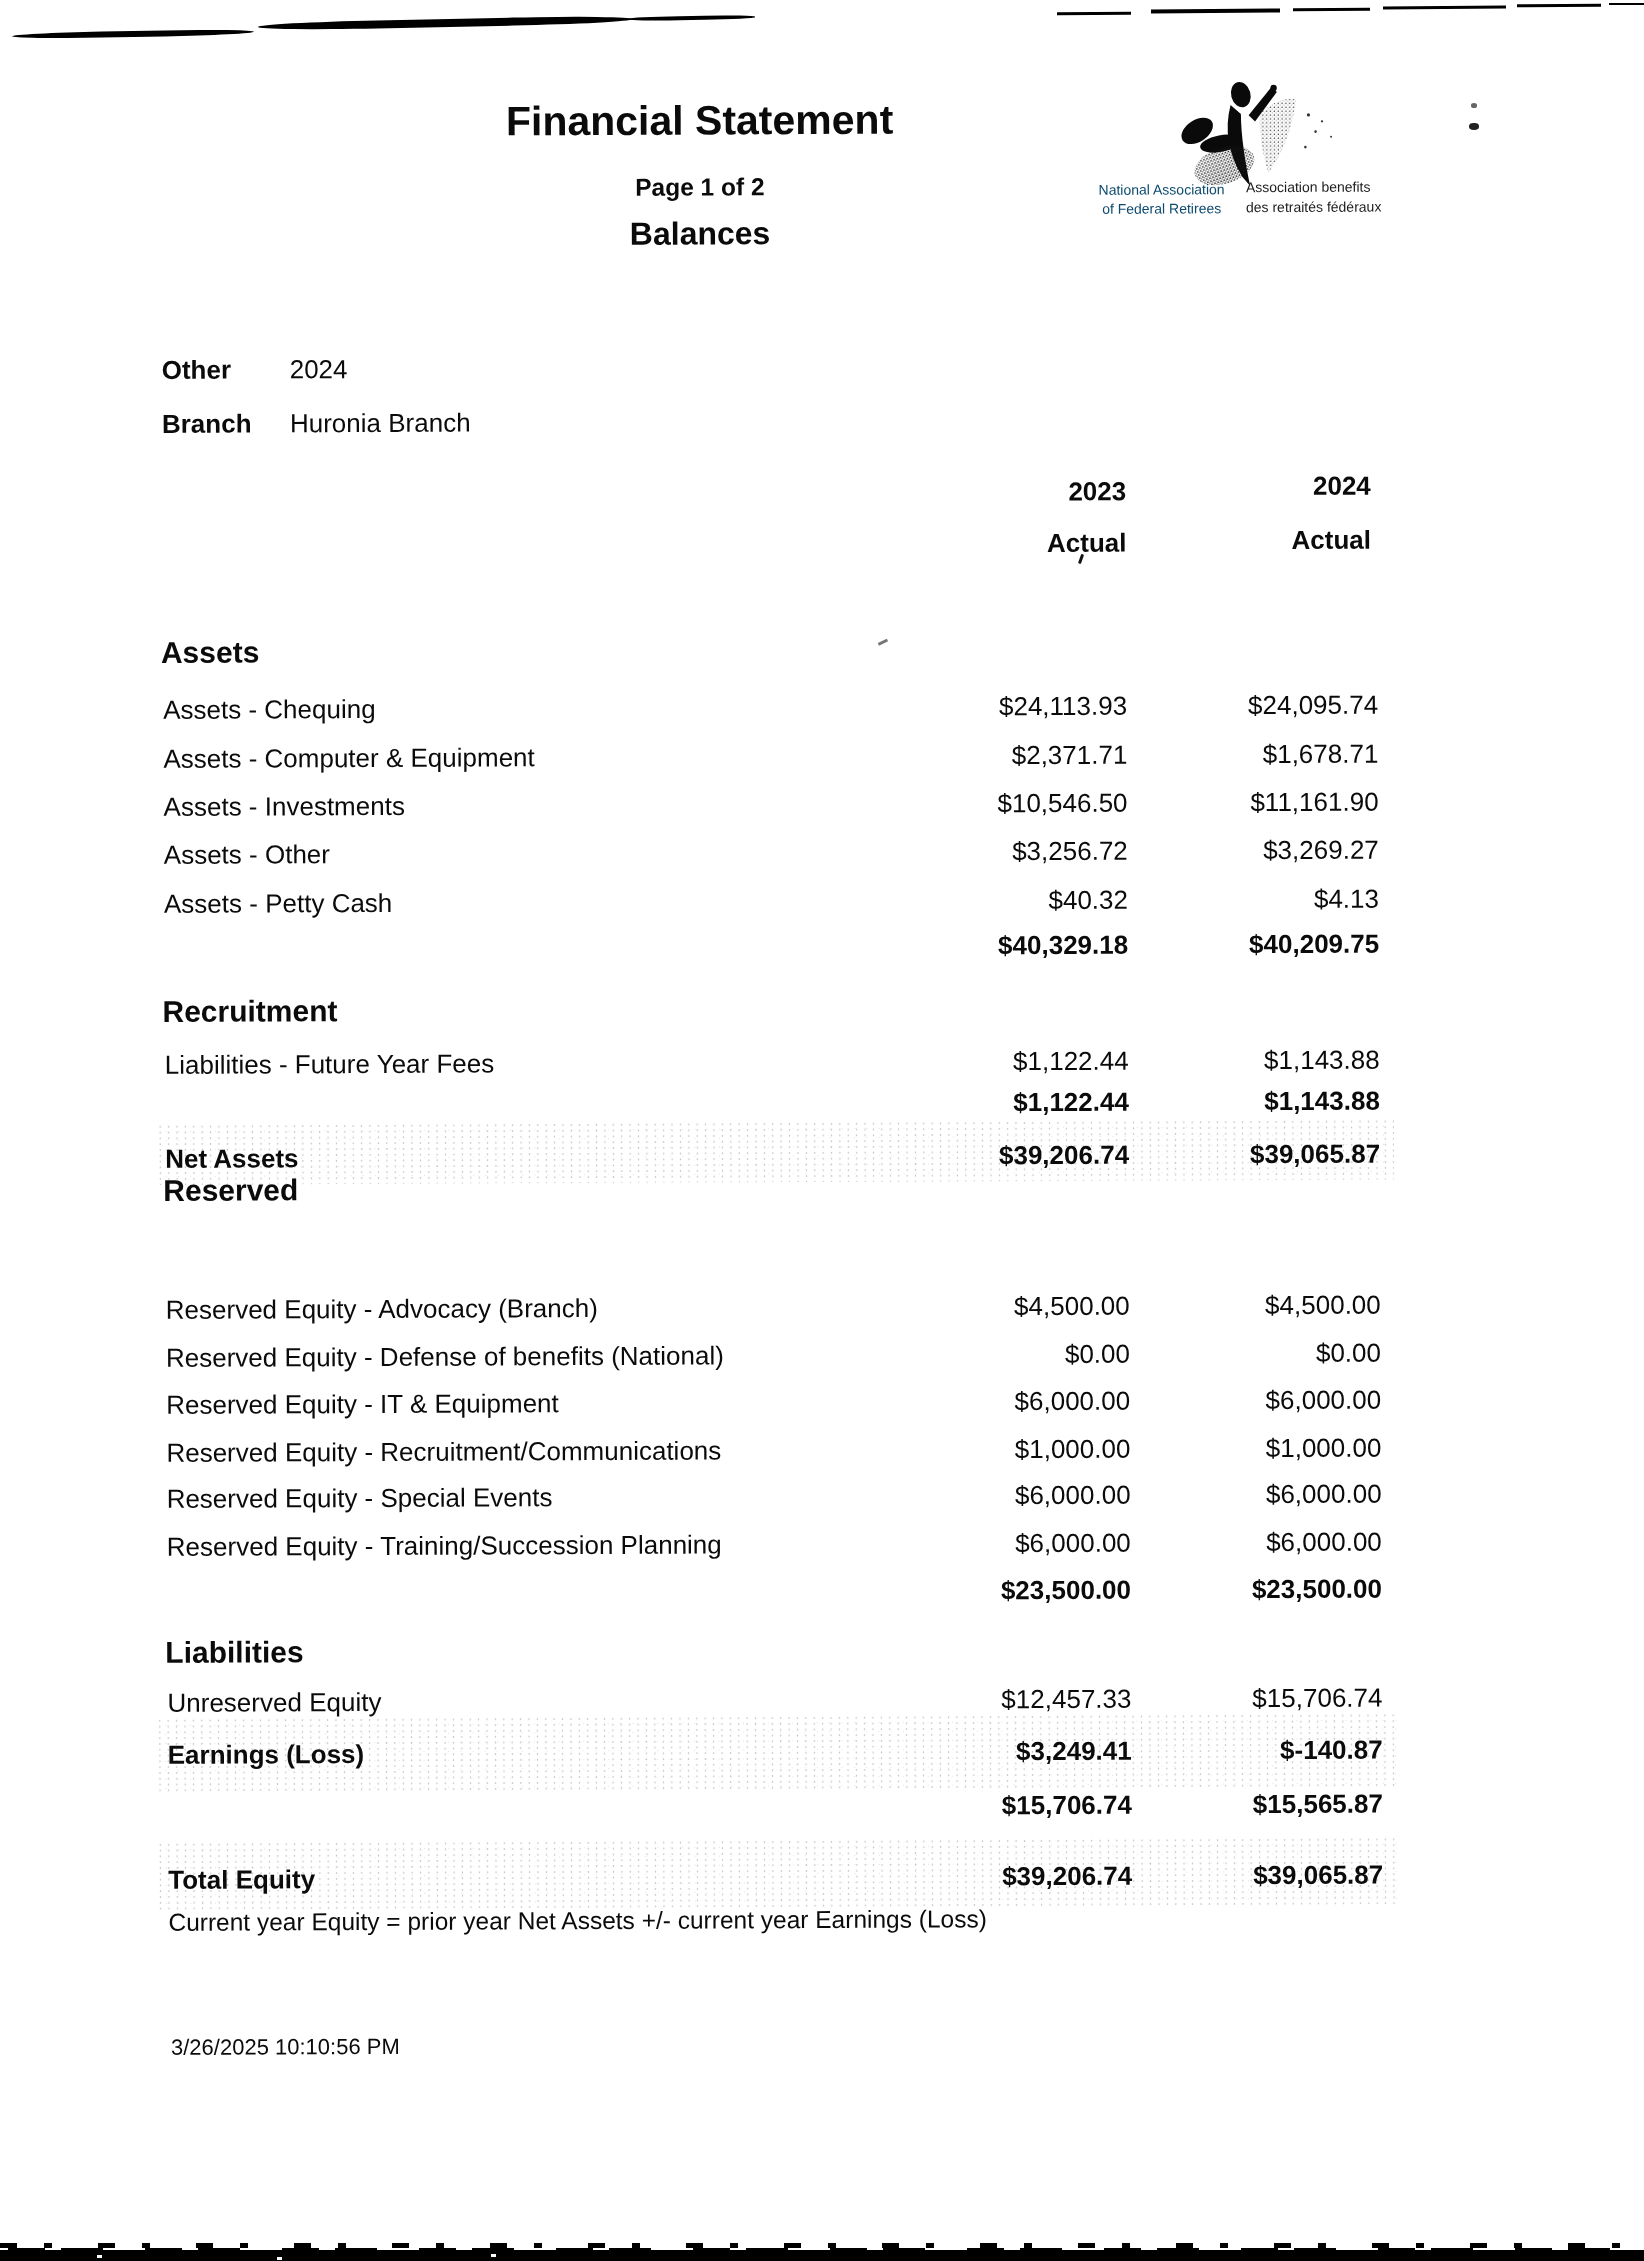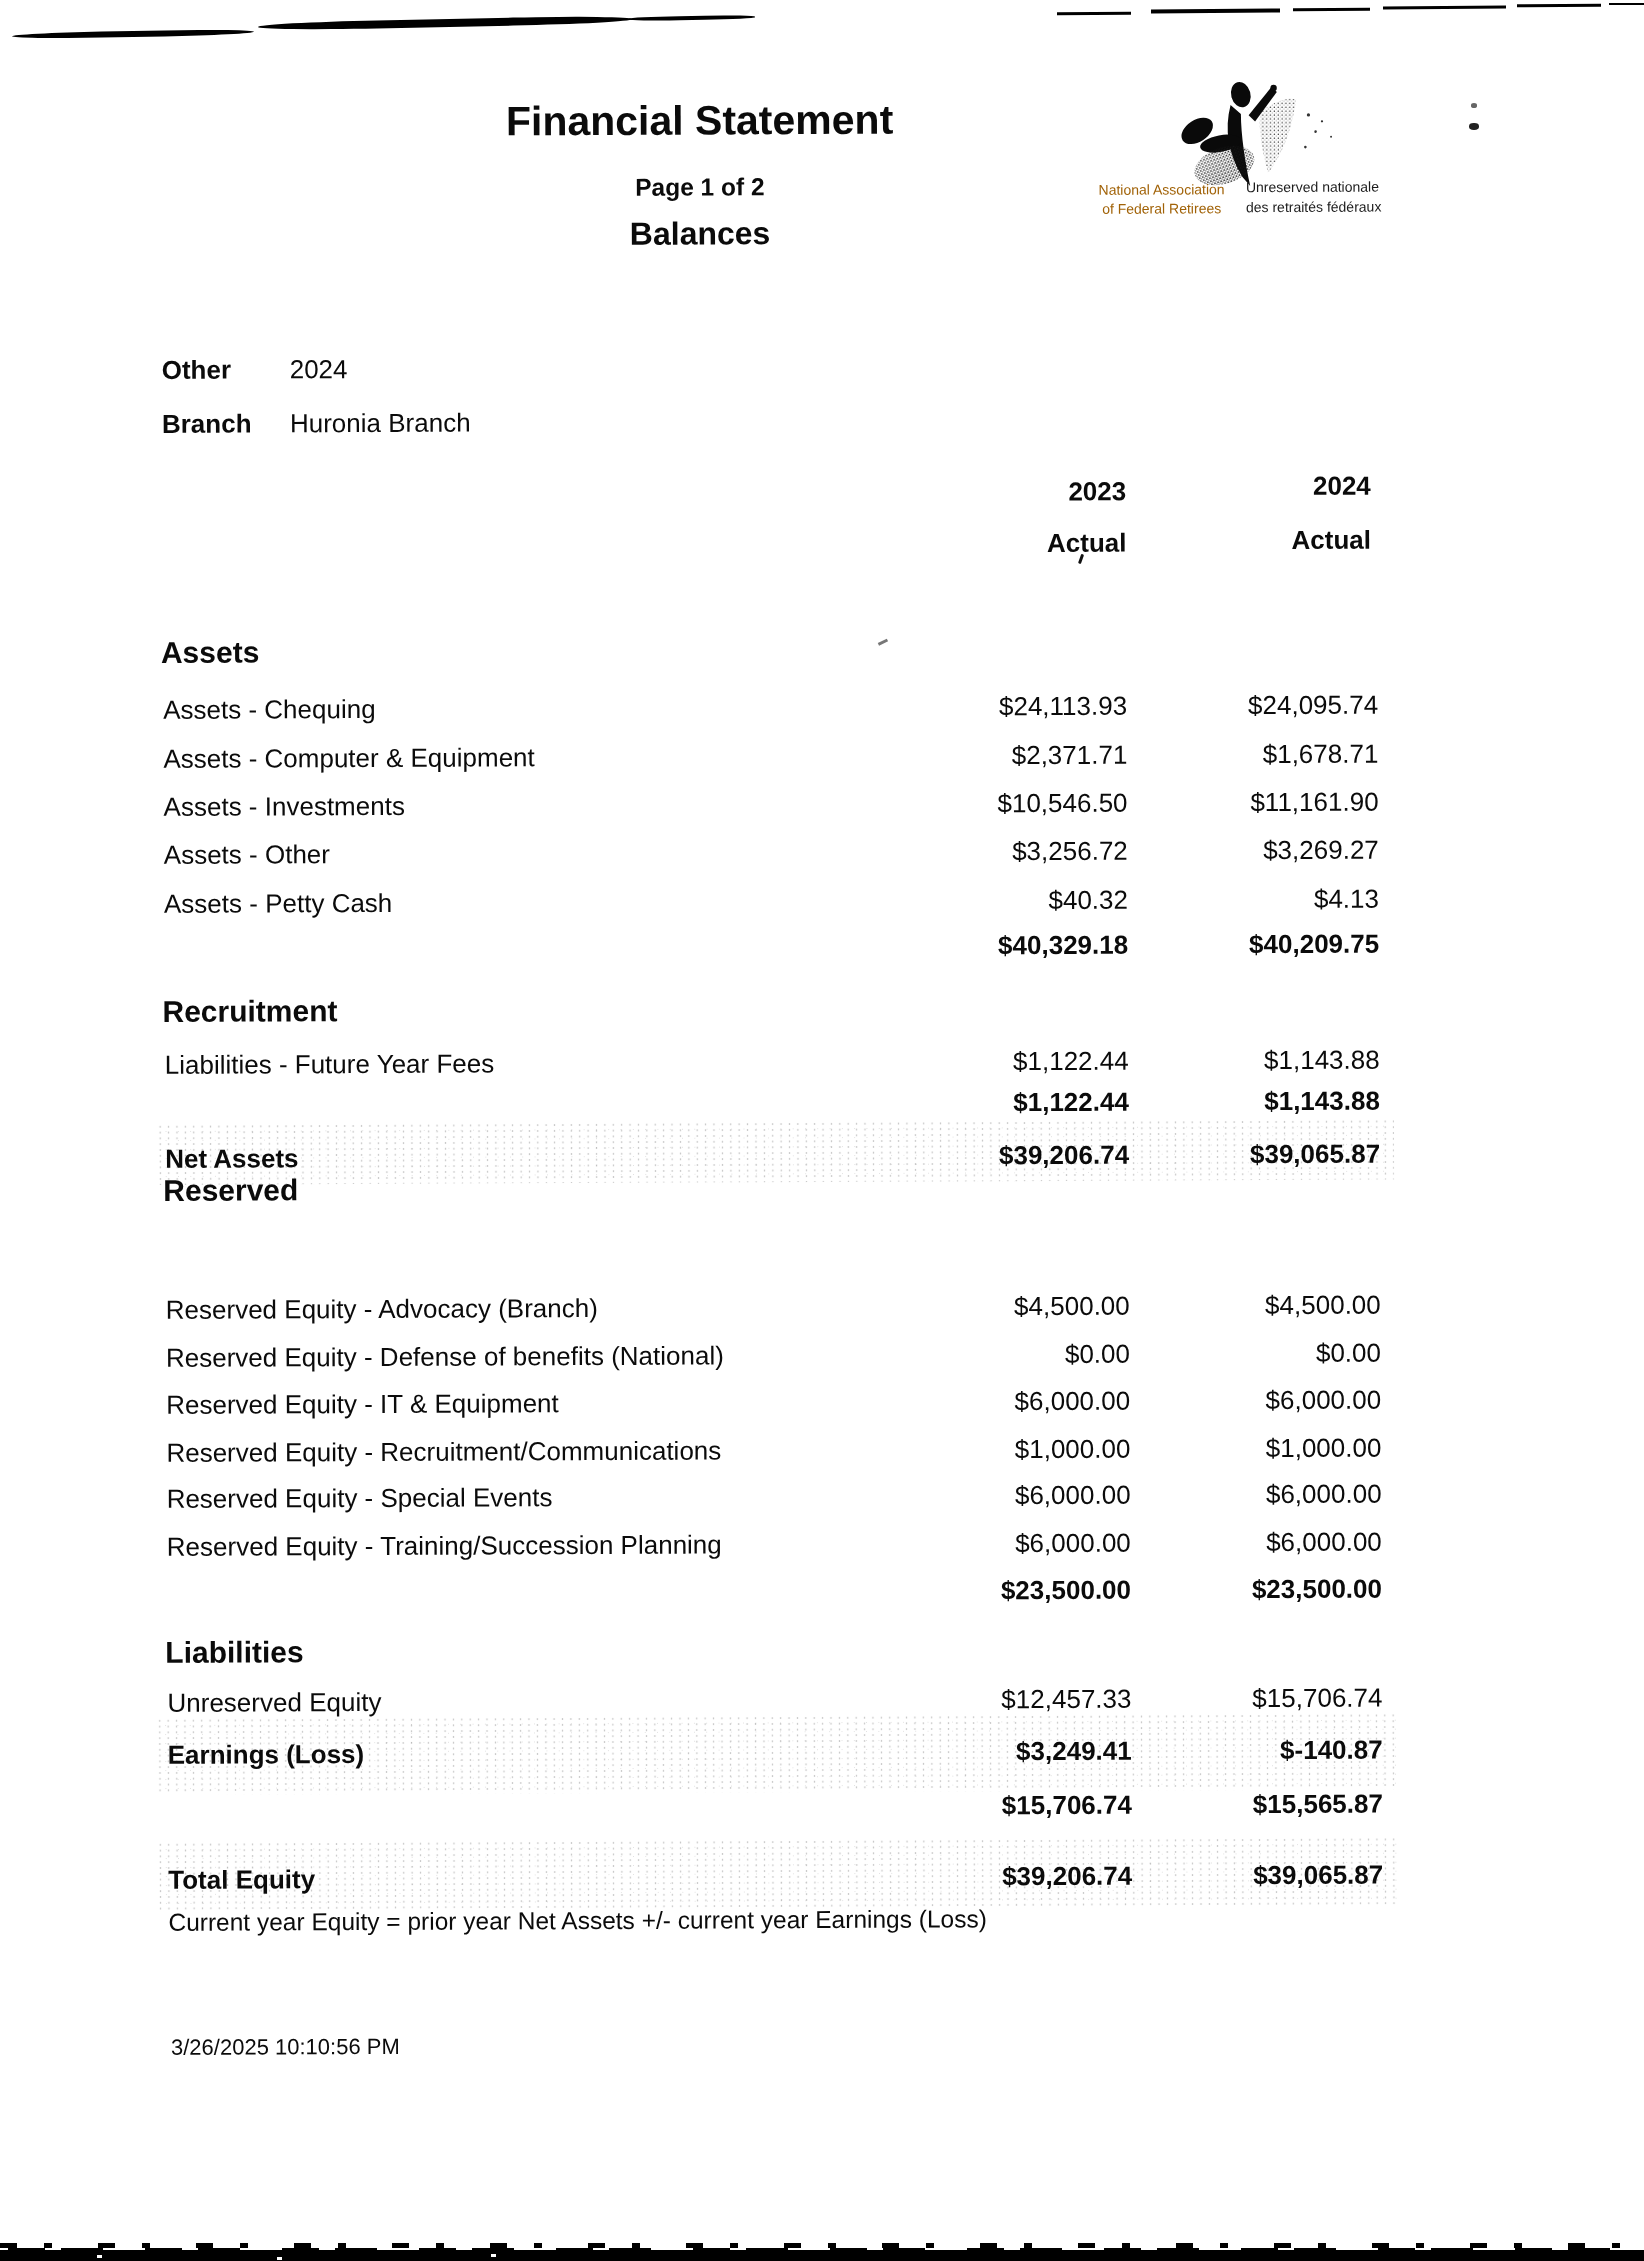--- a/index.html
+++ b/index.html
@@ -13,21 +13,21 @@
   
   .head-block{position:absolute;left:274px;top:0;width:858px;text-align:center;}
   .doc-title{position:absolute;left:0;top:97px;width:100%;font-size:41px;font-weight:bold;letter-spacing:0px;}
   .doc-pageinfo{position:absolute;left:0;top:173px;width:100%;font-size:24.5px;font-weight:bold;}
   .doc-subtitle{position:absolute;left:0;top:215px;width:100%;font-size:32px;font-weight:bold;}
 
   
   .logo{position:absolute;left:1083px;top:76px;width:348px;height:161px;}
   .logo svg{position:absolute;left:97px;top:1.3px;}
   .logo-en{position:absolute;left:5.2px;top:106px;width:153px;text-align:center;
-           font-size:14px;line-height:19.3px;color:#a16207;}
+           font-size:14px;line-height:19.3px;color:#0c4a6e;}
   .logo-fr{position:absolute;left:166px;top:103px;width:168px;text-align:left;
            font-size:14px;line-height:20px;color:#1c1c1c;}
 
   
   .meta-row{position:absolute;left:164px;width:774px;display:grid;grid-template-columns:128px 1fr;
             font-size:26px;line-height:31px;}
   .meta-row .mlabel{font-weight:bold;}
 
   
   .col-row{position:absolute;left:164px;width:1215px;display:grid;
@@ -134,21 +134,21 @@
         <circle cx="216" cy="88" r="2" fill="#333"></circle>
       <circle cx="200" cy="112" r="2" fill="#333"></circle>
         <circle cx="226" cy="72" r="1.8" fill="#333"></circle>
       <circle cx="240" cy="96" r="1.5" fill="#333"></circle>
     </svg>
     <div class="logo-en">
       <div>National Association</div>
       <div>of Federal Retirees</div>
     </div>
     <div class="logo-fr">
-      <div>Unreserved nationale</div>
+      <div>Association benefits</div>
       <div>des retraités fédéraux</div>
     </div>
   </div>
 
   <div class="meta-row" style="top:352px;">
     <div class="mlabel">Other</div>
     <div>2024</div>
   </div>
   <div class="meta-row" style="top:406px;">
     <div class="mlabel">Branch</div>

